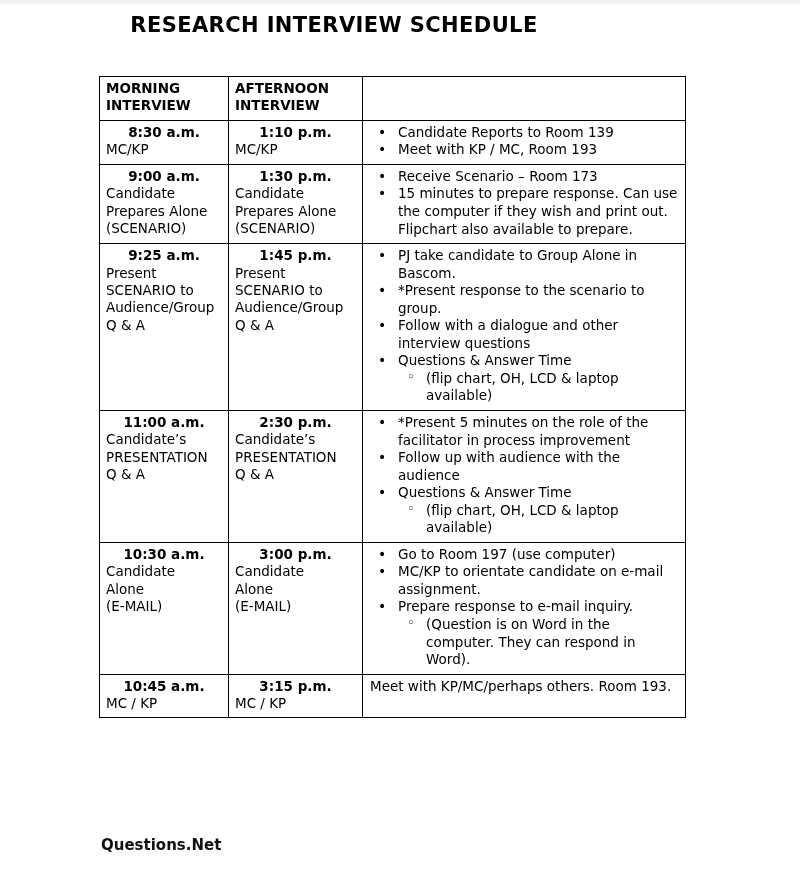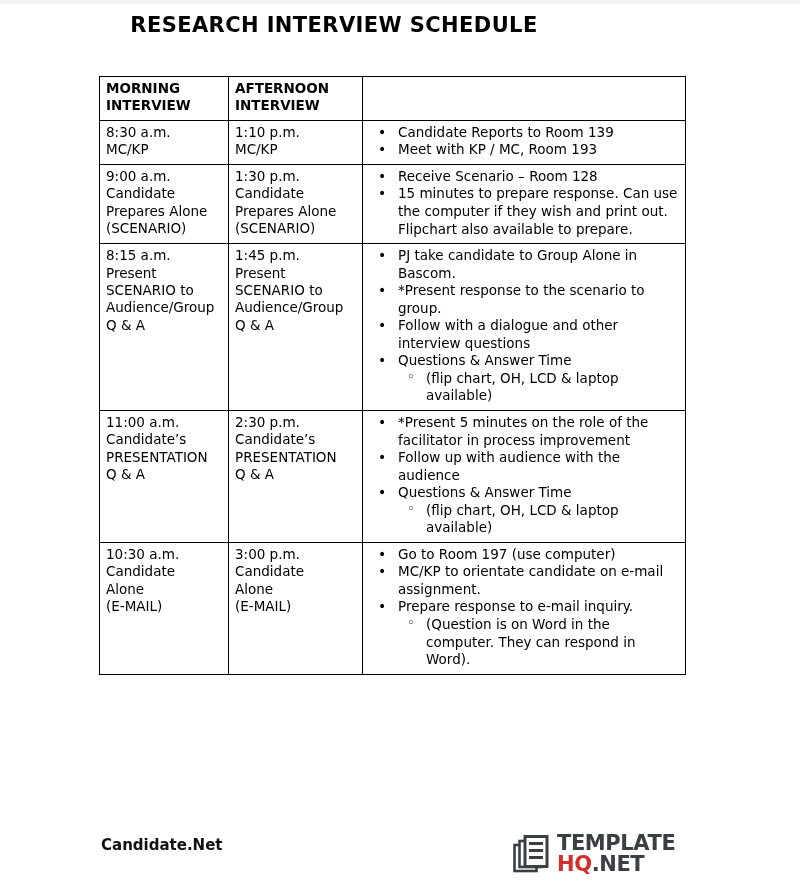--- a/index.html
+++ b/index.html
@@ -56,23 +56,24 @@
     padding: 3px 6px 5px 6px;
     font-size: 13.5px;
     line-height: 1.29;
   }
   col.c1 { width: 129px; }
   col.c2 { width: 134px; }
   col.c3 { width: 323px; }
 
   td.time-cell { font-size: 13.5px; }
   .time-label {
-    font-weight: normal;
+    font-weight: bold;
     display: block;
     white-space: nowrap;
+    text-align: center;
   }
   .time-sub {
     display: block;
     font-weight: normal;
   }
 
   
   td.head-blank {
     border: none;
   }
@@ -208,28 +209,28 @@
             <span class="time-sub">(SCENARIO)</span>
           </td>
           <td class="time-cell">
             <span class="time-label">1:30 p.m.</span>
             <span class="time-sub">Candidate</span>
             <span class="time-sub">Prepares Alone</span>
             <span class="time-sub">(SCENARIO)</span>
           </td>
           <td>
             <ul class="b1">
-              <li class="lvl1">Receive Scenario – Room 128</li>
+              <li class="lvl1">Receive Scenario – Room 173</li>
               <li class="lvl1">15 minutes to prepare response.  Can use the computer if they wish and print out. Flipchart also available to prepare.</li>
             </ul>
           </td>
         </tr>
         <tr>
           <td class="time-cell">
-            <span class="time-label">8:15 a.m.</span>
+            <span class="time-label">9:25 a.m.</span>
             <span class="time-sub">Present</span>
             <span class="time-sub">SCENARIO to</span>
             <span class="time-sub">Audience/Group</span>
             <span class="time-sub">Q &amp; A</span>
           </td>
           <td class="time-cell">
             <span class="time-label">1:45 p.m.</span>
             <span class="time-sub">Present</span>
             <span class="time-sub">SCENARIO to</span>
             <span class="time-sub">Audience/Group</span>
@@ -282,35 +283,34 @@
           </td>
           <td>
             <ul class="b1">
               <li class="lvl1">Go to Room 197 (use computer)</li>
               <li class="lvl1">MC/KP to orientate candidate on e-mail assignment.</li>
               <li class="lvl1">Prepare response to e-mail inquiry.</li>
               <li class="lvl2">(Question is on Word in the computer.  They can respond in Word).</li>
             </ul>
           </td>
         </tr>
+        <tr>
+          <td class="time-cell">
+            <span class="time-label">10:45 a.m.</span>
+            <span class="time-sub">MC / KP</span>
+          </td>
+          <td class="time-cell">
+            <span class="time-label">3:15 p.m.</span>
+            <span class="time-sub">MC / KP</span>
+          </td>
+          <td>
+            <ul class="b1">
+              <li class="plain">Meet with KP/MC/perhaps others.  Room 193.</li>
+            </ul>
+          </td>
+        </tr>
       </tbody>
   </table>
 
-  <div class="footer-text">Candidate.Net</div>
-
-  <div class="logo">
-    <div class="logo-icon">
-      <svg viewBox="0 0 42 42" width="42" height="42" aria-hidden="true">
-        <rect x="1.5" y="10" width="22" height="26" fill="#ffffff" stroke="#3a4042" stroke-width="2.6"></rect>
-        <rect x="6.5" y="6" width="22" height="26" fill="#ffffff" stroke="#3a4042" stroke-width="2.6"></rect>
-        <rect x="12" y="1.5" width="22" height="30" fill="#ffffff" stroke="#3a4042" stroke-width="3"></rect>
-        <rect x="16" y="7" width="14" height="3" fill="#3a4042"></rect>
-        <rect x="16" y="14" width="14" height="3" fill="#3a4042"></rect>
-        <rect x="16" y="21" width="14" height="3" fill="#3a4042"></rect>
-      </svg>
-    </div>
-    <div class="logo-words">
-      <span class="logo-line1">TEMPLATE</span>
-      <span class="logo-line2"><span class="logo-hq">HQ</span><span class="logo-net">.NET</span></span>
-    </div>
-  </div>
+  <div class="footer-text">Questions.Net</div>
+
 
 </div>
 
 </body></html>

